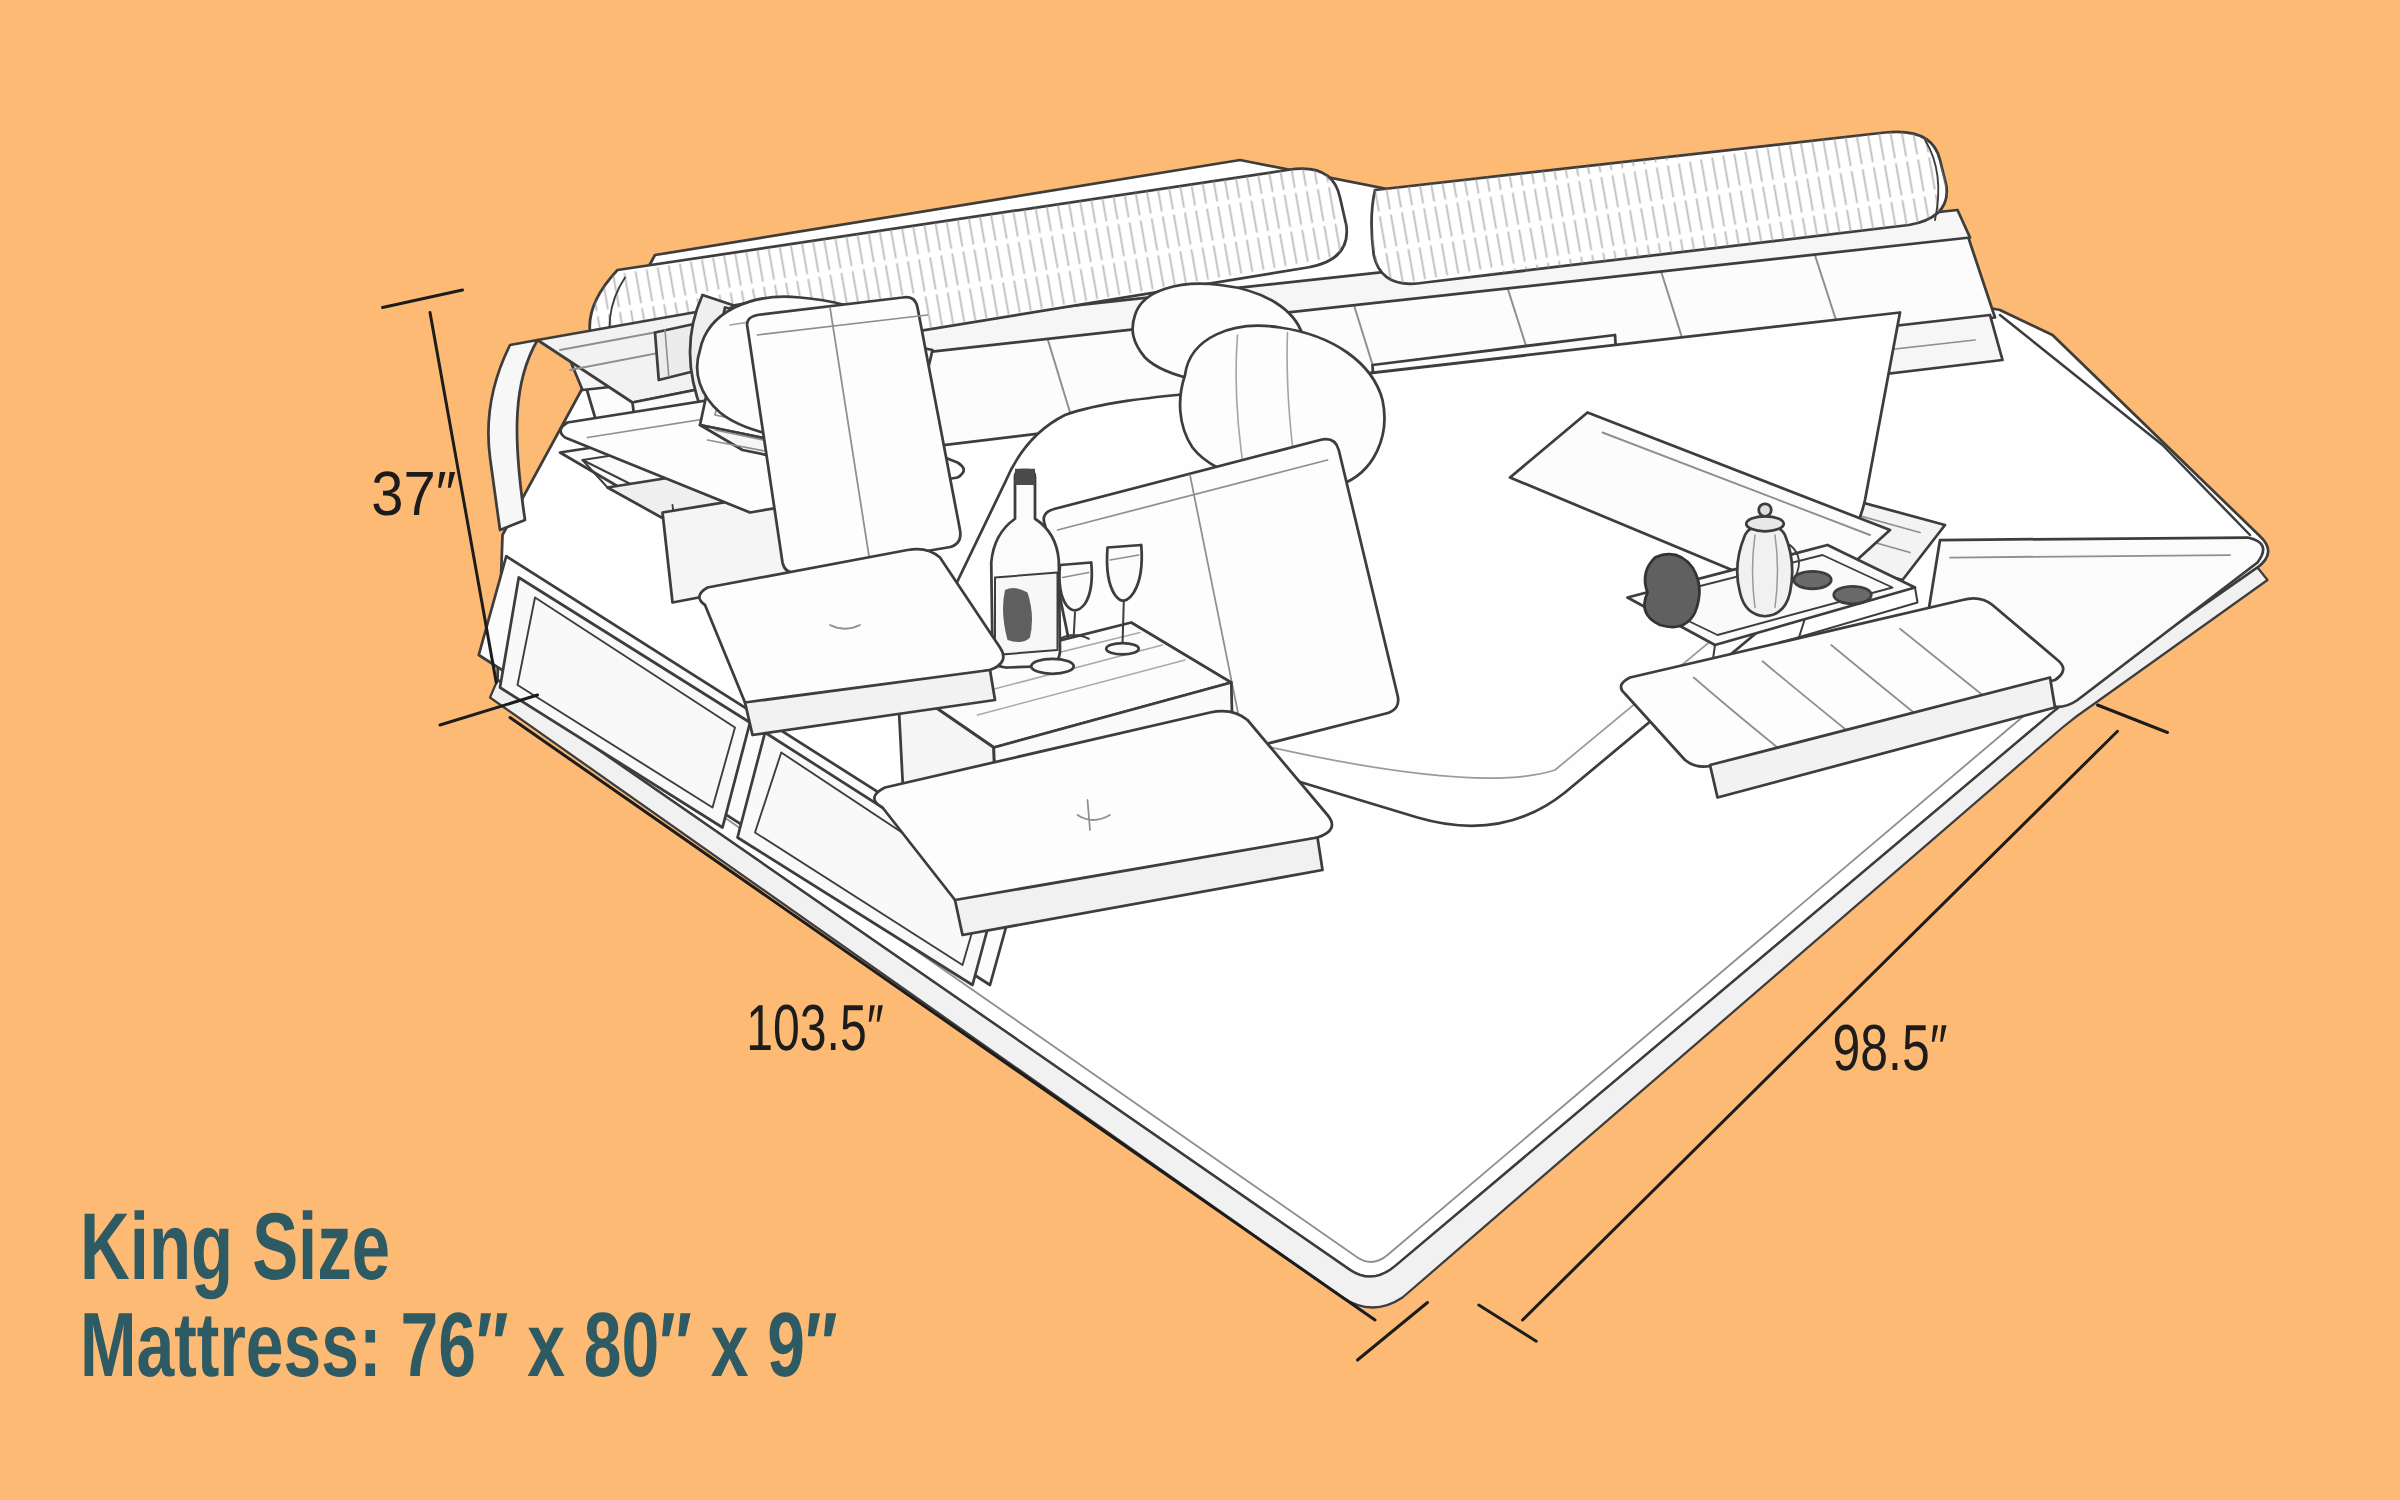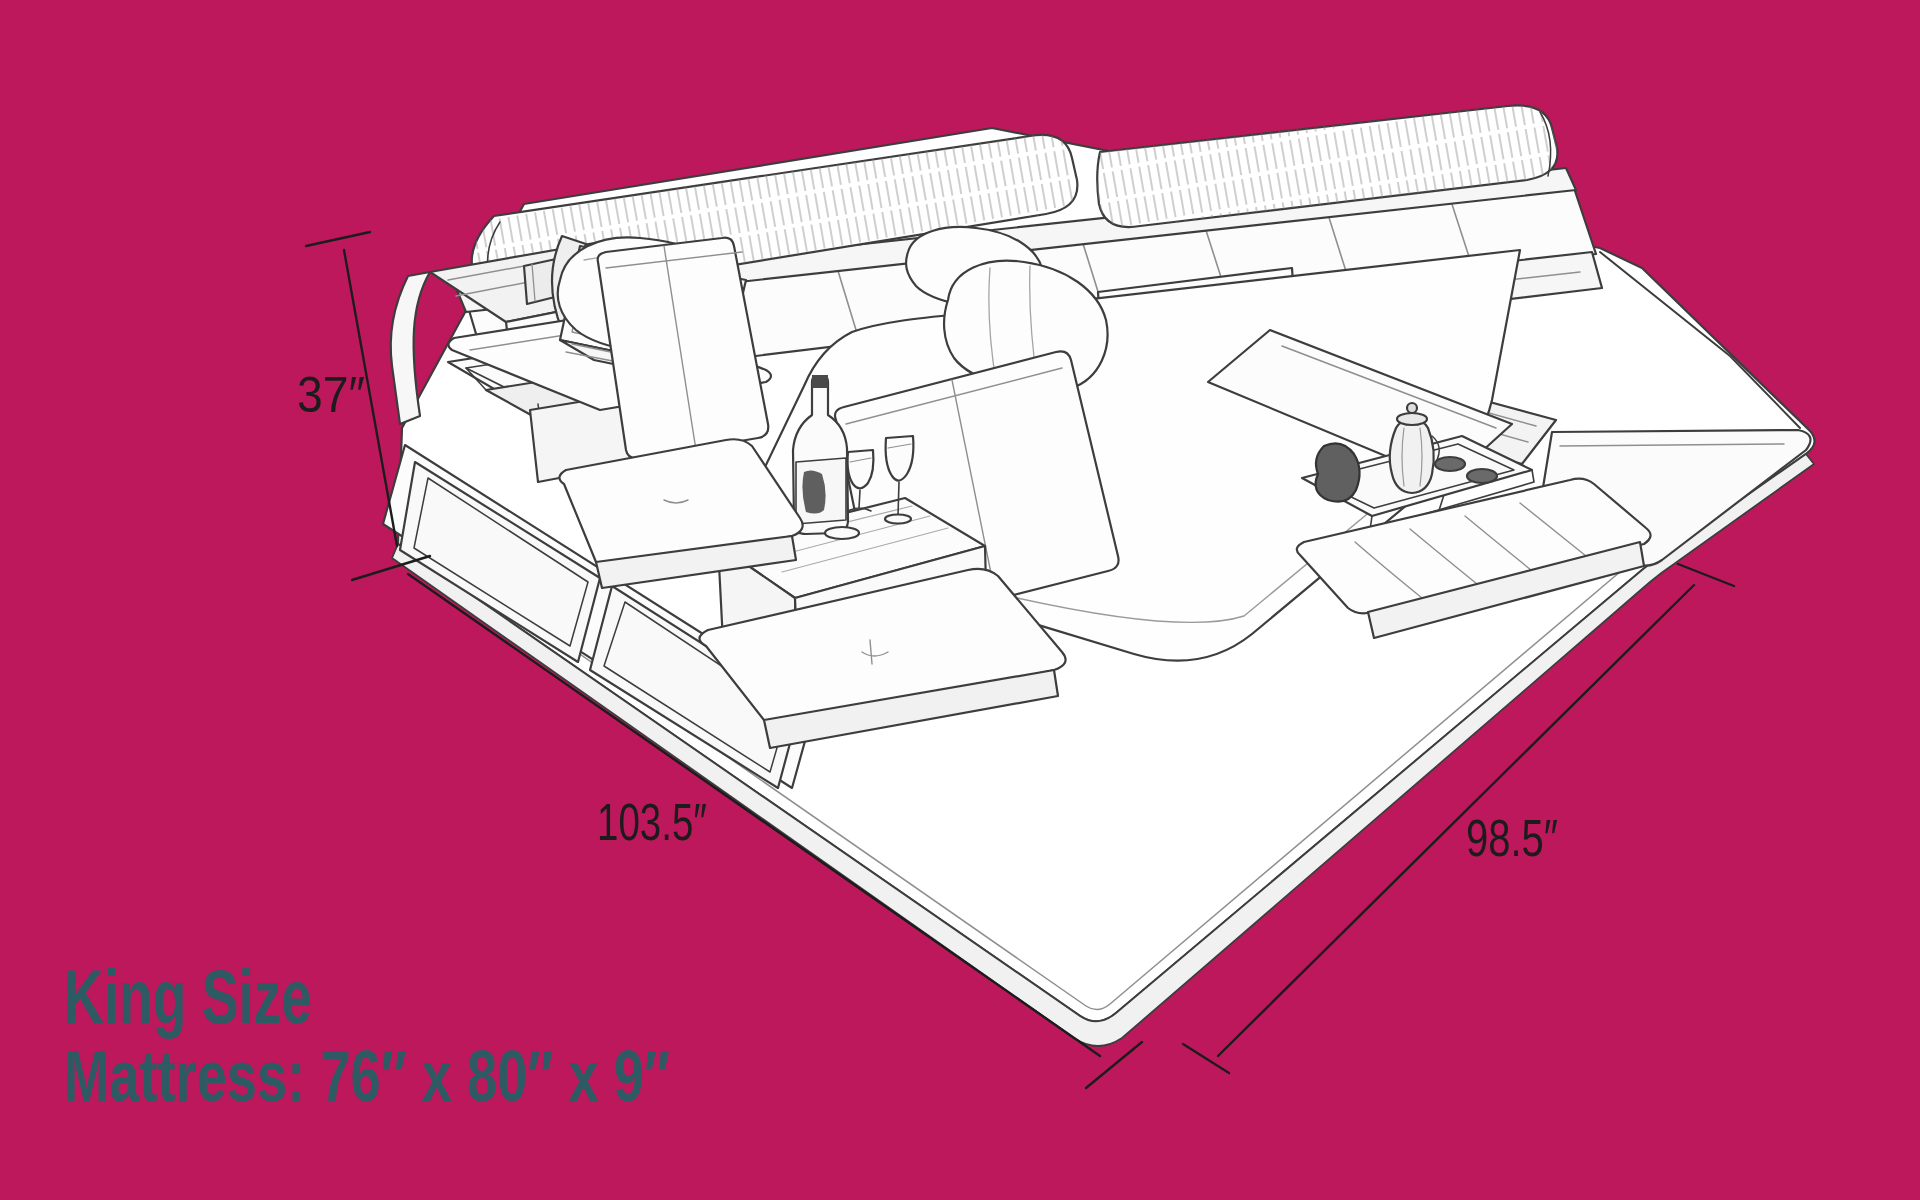--- a/index.html
+++ b/index.html
@@ -1,16 +1,16 @@
 <!DOCTYPE html>
 <html><head>
 <meta charset="utf-8">
 <style>
   html,body{margin:0;padding:0;background:#ffffff;}
-  .stage{position:relative;width:1920px;height:1200px;background:#be185d;overflow:hidden;
+  .stage{position:relative;width:1920px;height:1200px;background:#fdba74;overflow:hidden;
          font-family:"Liberation Sans", sans-serif;}
   svg{display:block;}
   text{font-family:"Liberation Sans", sans-serif;}
   .dim-label{font-weight:400;}
   .caption-text{font-weight:700;}
 </style>
 </head>
 <body>
 
 <div class="stage">

